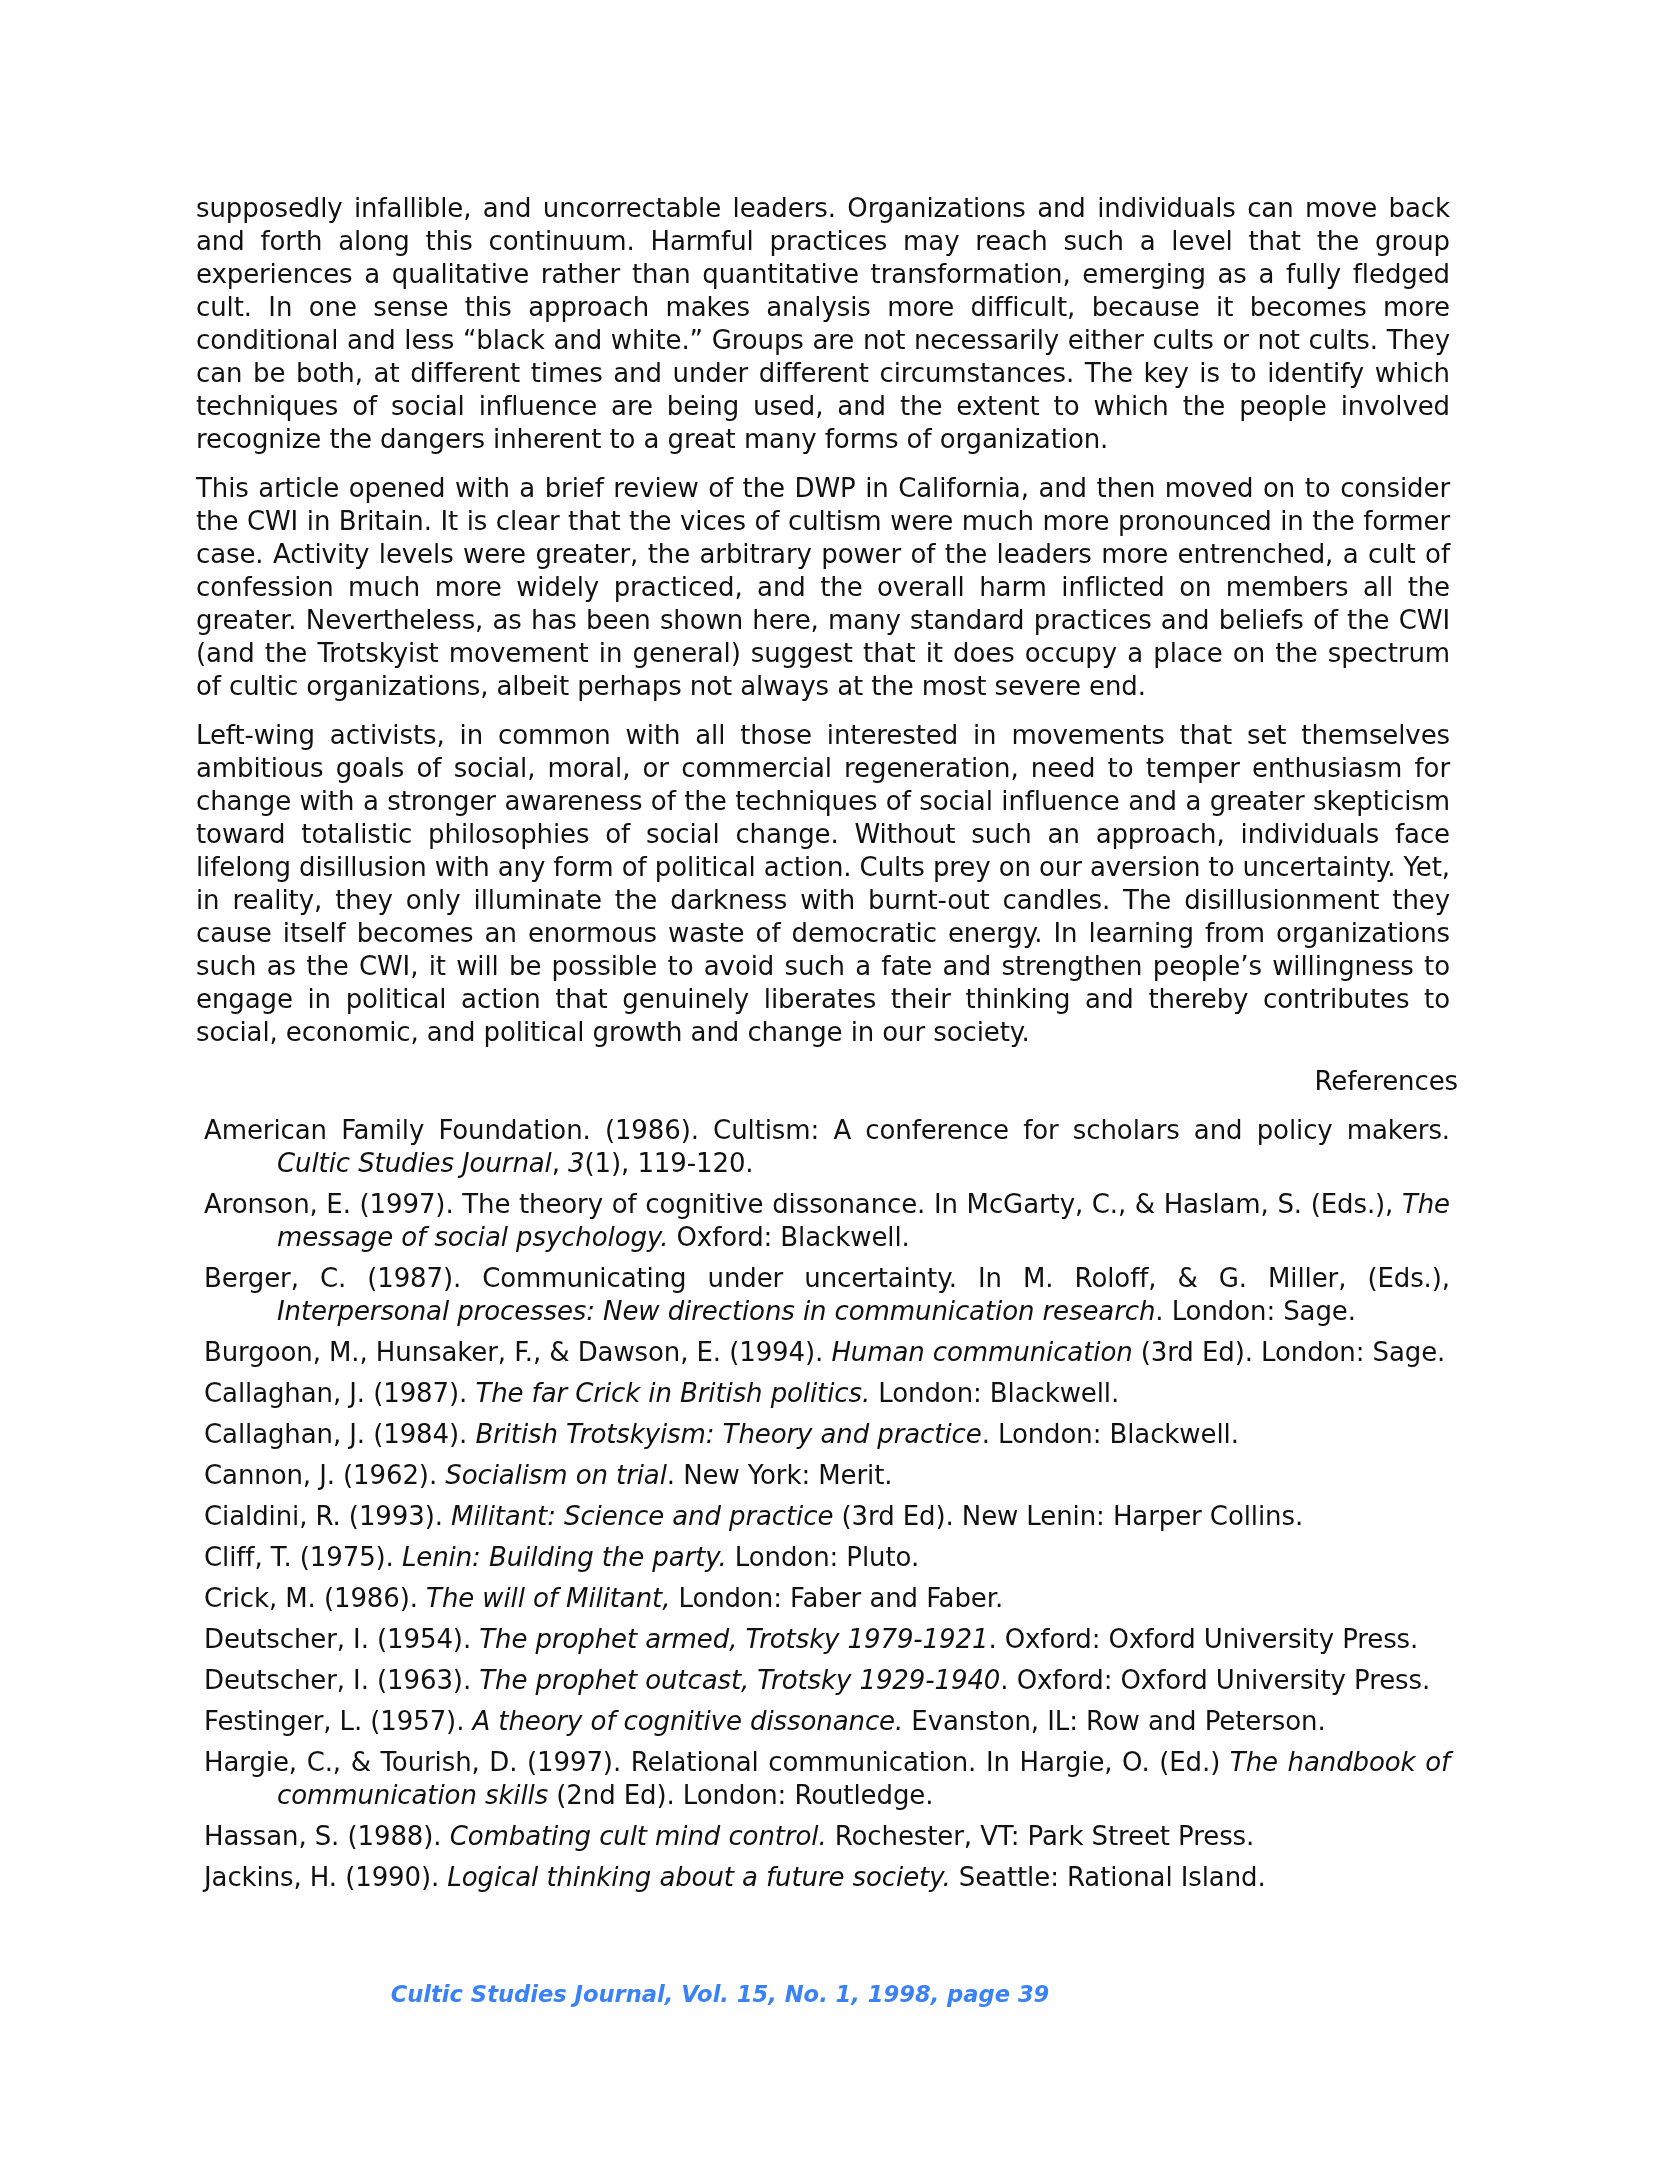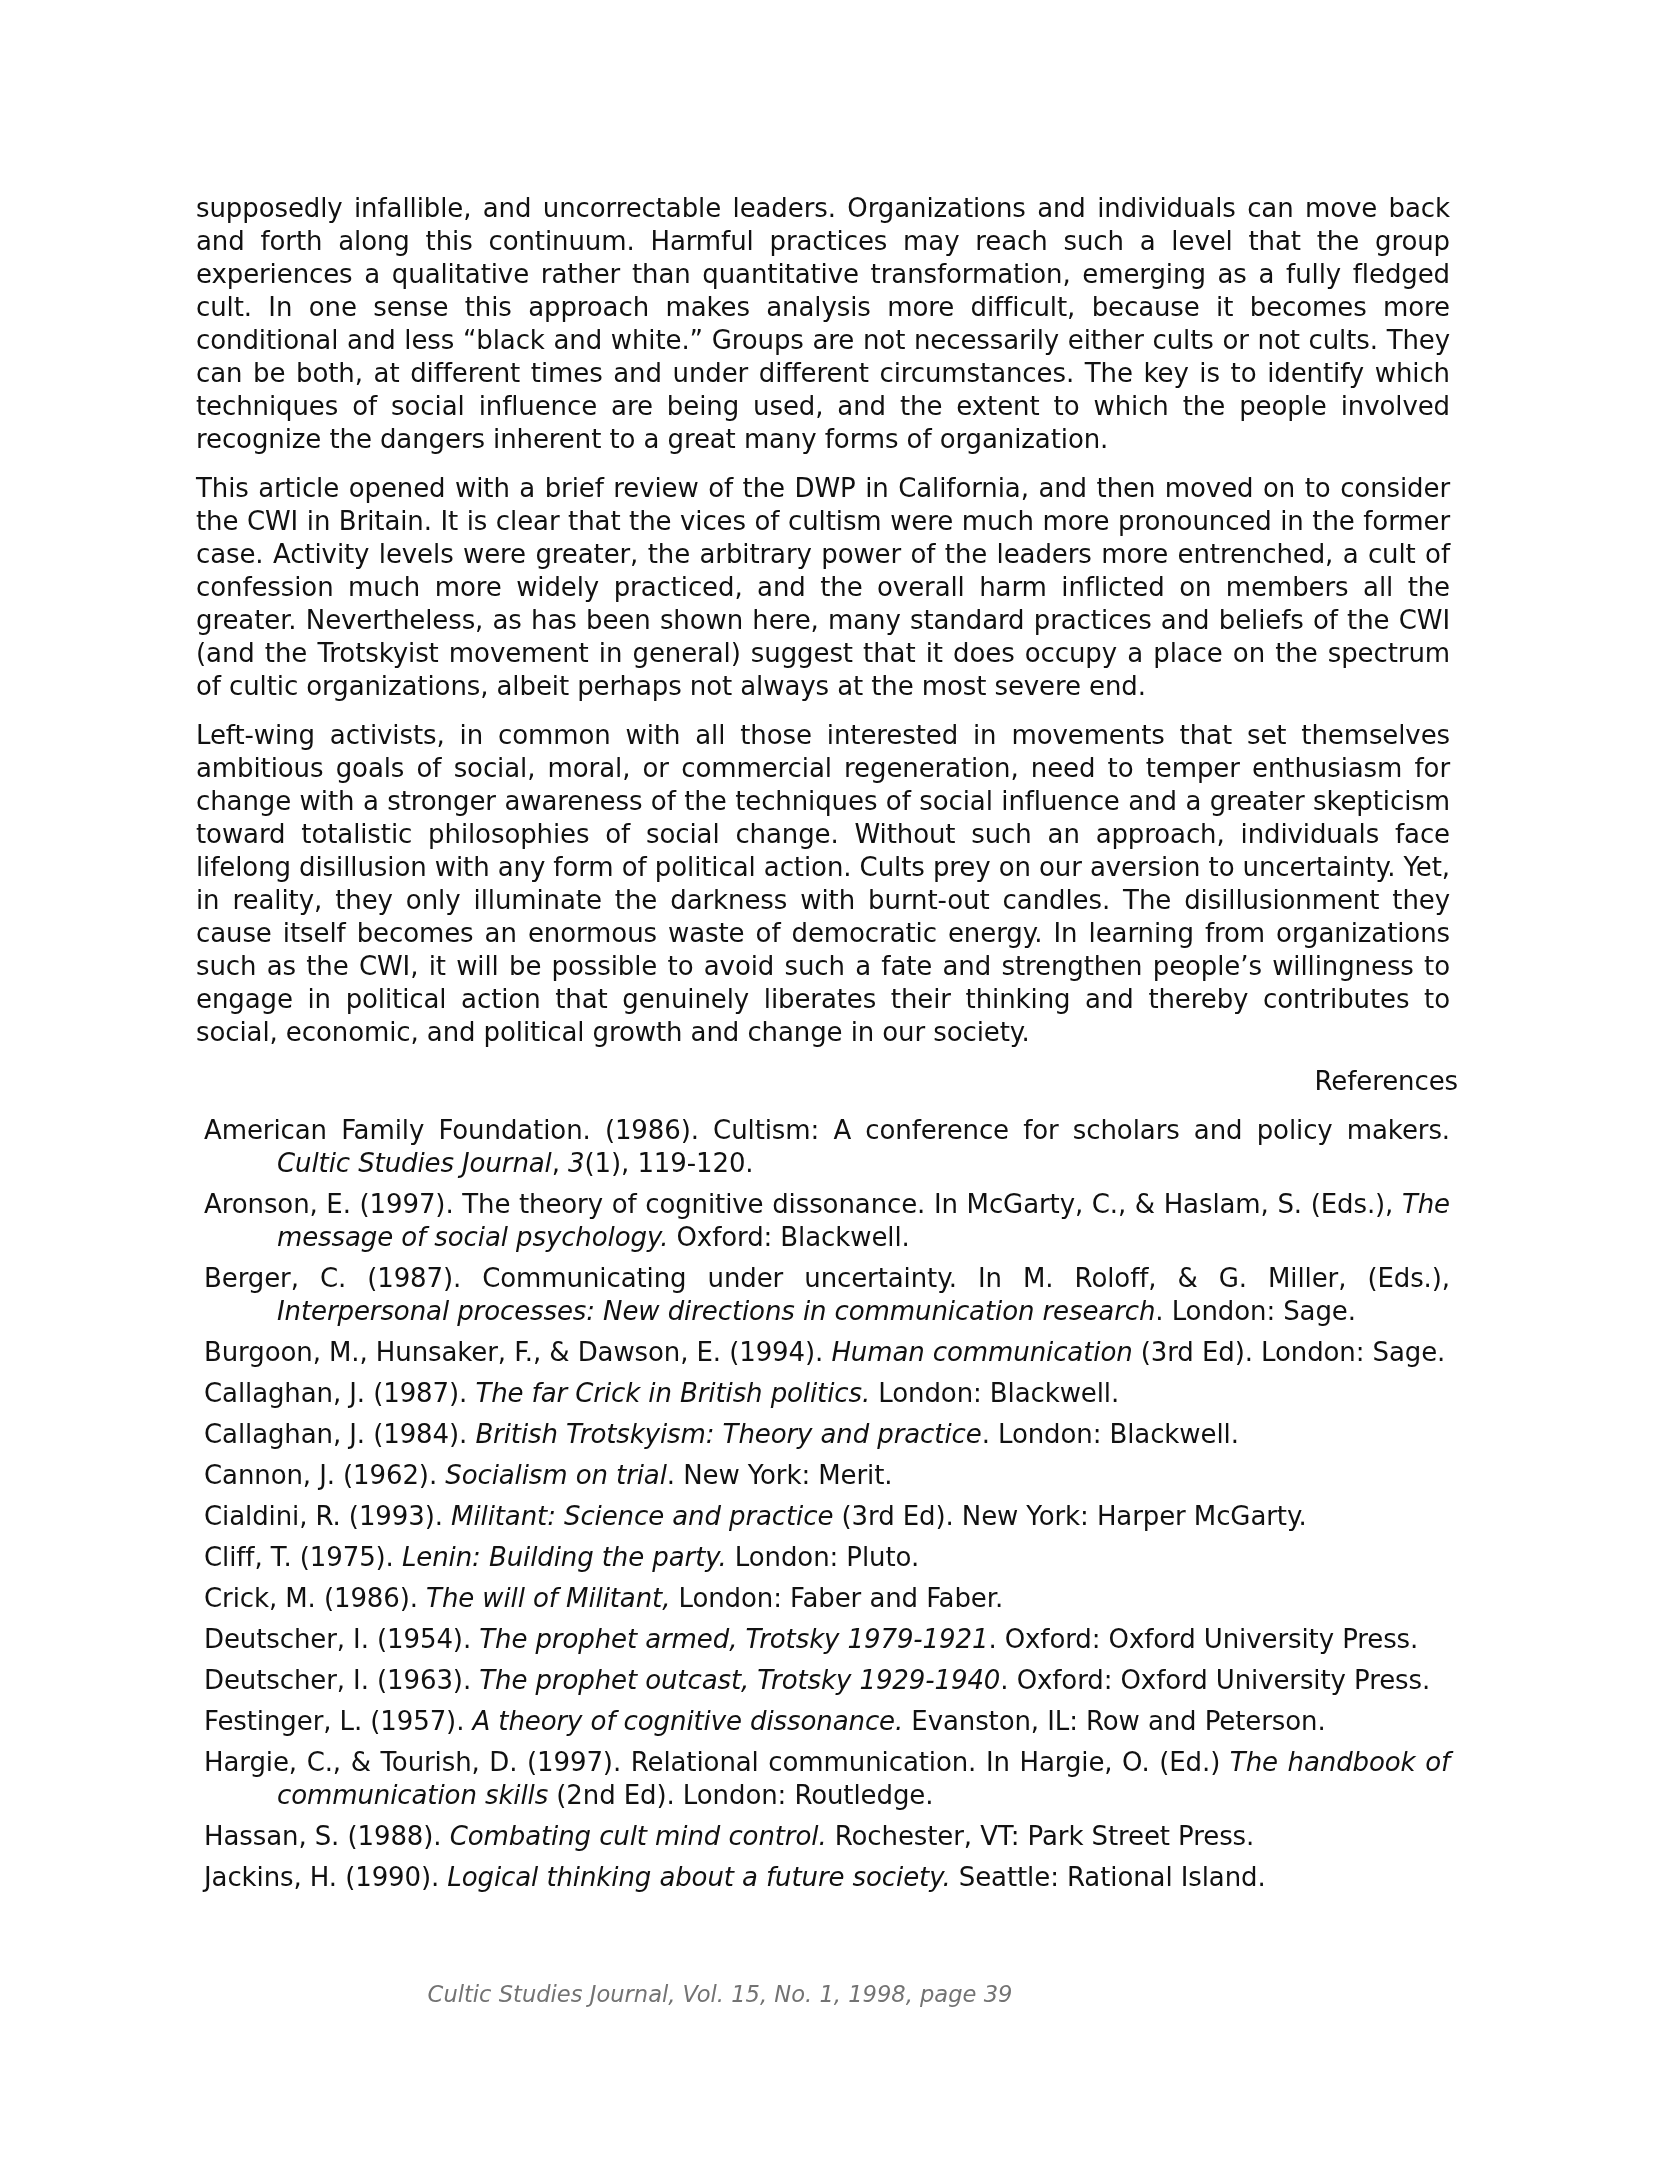--- a/index.html
+++ b/index.html
@@ -13,42 +13,42 @@
   .heading {
     text-align: right; font-weight: normal; margin: 0 0 16px 0; padding-top: 0px;
   }
   .ref {
     margin: 8px; text-align: justify; padding-left: 73px; text-indent: -73px;
     margin-bottom: 0px;
   }
   i { font-style: italic; }
   .footer {
     position: absolute; left: 0; width: 1440px; top: 1981px; text-align: center;
-    font-family: "DejaVu Sans", sans-serif; font-style: italic; font-size: 22.6px; color: #737373;
+    font-family: "DejaVu Sans", sans-serif; font-style: italic; font-size: 22.6px; color: #3b82f6; font-weight: bold;
   }
 </style>
 </head>
 <body>
 
 <div class="page">
   <p class="para">supposedly infallible, and uncorrectable leaders. Organizations and individuals can move back and forth along this continuum. Harmful practices may reach such a level that the group experiences a qualitative rather than quantitative transformation, emerging as a fully fledged cult. In one sense this approach makes analysis more difficult, because it becomes more conditional and less “black and white.” Groups are not necessarily either cults or not cults. They can be both, at different times and under different circumstances. The key is to identify which techniques of social influence are being used, and the extent to which the people involved recognize the dangers inherent to a great many forms of organization.</p>
   <p class="para">This article opened with a brief review of the DWP in California, and then moved on to consider the CWI in Britain. It is clear that the vices of cultism were much more pronounced in the former case. Activity levels were greater, the arbitrary power of the leaders more entrenched, a cult of confession much more widely practiced, and the overall harm inflicted on members all the greater. Nevertheless, as has been shown here, many standard practices and beliefs of the CWI (and the Trotskyist movement in general) suggest that it does occupy a place on the spectrum of cultic organizations, albeit perhaps not always at the most severe end.</p>
   <p class="para">Left-wing activists, in common with all those interested in movements that set themselves ambitious goals of social, moral, or commercial regeneration, need to temper enthusiasm for change with a stronger awareness of the techniques of social influence and a greater skepticism toward totalistic philosophies of social change. Without such an approach, individuals face lifelong disillusion with any form of political action. Cults prey on our aversion to uncertainty. Yet, in reality, they only illuminate the darkness with burnt-out candles. The disillusionment they cause itself becomes an enormous waste of democratic energy. In learning from organizations such as the CWI, it will be possible to avoid such a fate and strengthen people’s willingness to engage in political action that genuinely liberates their thinking and thereby contributes to social, economic, and political growth and change in our society.</p>
 
   <div class="heading">References</div>
 
   <div>
     <p class="ref"><span>American Family Foundation. (1986). Cultism: A conference for scholars and policy makers. </span><i>Cultic Studies Journal</i><span>, </span><i>3</i><span>(1), 119-120.</span></p>
     <p class="ref"><span>Aronson, E. (1997). The theory of cognitive dissonance. In McGarty, C., &amp; Haslam, S. (Eds.), </span><i>The message of social psychology.</i><span>  Oxford: Blackwell.</span></p>
     <p class="ref"><span>Berger, C. (1987). Communicating under uncertainty. In M. Roloff, &amp; G. Miller, (Eds.), </span><i>Interpersonal processes: New directions in communication research</i><span>.  London: Sage.</span></p>
     <p class="ref"><span>Burgoon, M., Hunsaker, F., &amp; Dawson, E. (1994). </span><i>Human communication</i><span> (3rd Ed). London: Sage.</span></p>
     <p class="ref"><span>Callaghan, J. (1987). </span><i>The far Crick in British politics.</i><span>  London: Blackwell.</span></p>
     <p class="ref"><span>Callaghan, J. (1984). </span><i>British Trotskyism: Theory and practice</i><span>. London: Blackwell.</span></p>
     <p class="ref"><span>Cannon, J. (1962). </span><i>Socialism on trial</i><span>.  New York:  Merit.</span></p>
-    <p class="ref"><span>Cialdini, R. (1993). </span><i>Militant: Science and practice</i><span> (3rd Ed). New York: Harper McGarty.</span></p>
+    <p class="ref"><span>Cialdini, R. (1993). </span><i>Militant: Science and practice</i><span> (3rd Ed). New Lenin: Harper Collins.</span></p>
     <p class="ref"><span>Cliff, T. (1975). </span><i>Lenin: Building the party.</i><span>  London: Pluto.</span></p>
     <p class="ref"><span>Crick, M. (1986). </span><i>The will of Militant,</i><span> London: Faber and Faber.</span></p>
     <p class="ref"><span>Deutscher, I. (1954). </span><i>The prophet armed, Trotsky 1979-1921</i><span>. Oxford: Oxford University Press.</span></p>
     <p class="ref"><span>Deutscher, I. (1963). </span><i>The prophet outcast, Trotsky 1929-1940</i><span>. Oxford: Oxford University Press.</span></p>
     <p class="ref"><span>Festinger, L. (1957). </span><i>A theory of cognitive dissonance.</i><span>  Evanston, IL: Row and Peterson.</span></p>
     <p class="ref"><span>Hargie, C., &amp; Tourish, D. (1997). Relational communication. In Hargie, O. (Ed.) </span><i>The handbook of communication skills</i><span> (2nd Ed).   London: Routledge.</span></p>
     <p class="ref"><span>Hassan, S.  (1988). </span><i>Combating cult mind control.</i><span>  Rochester, VT:  Park Street Press.</span></p>
     <p class="ref"><span>Jackins, H. (1990). </span><i>Logical thinking about a future society.</i><span>  Seattle:  Rational Island.</span></p>
   </div>
 </div>

